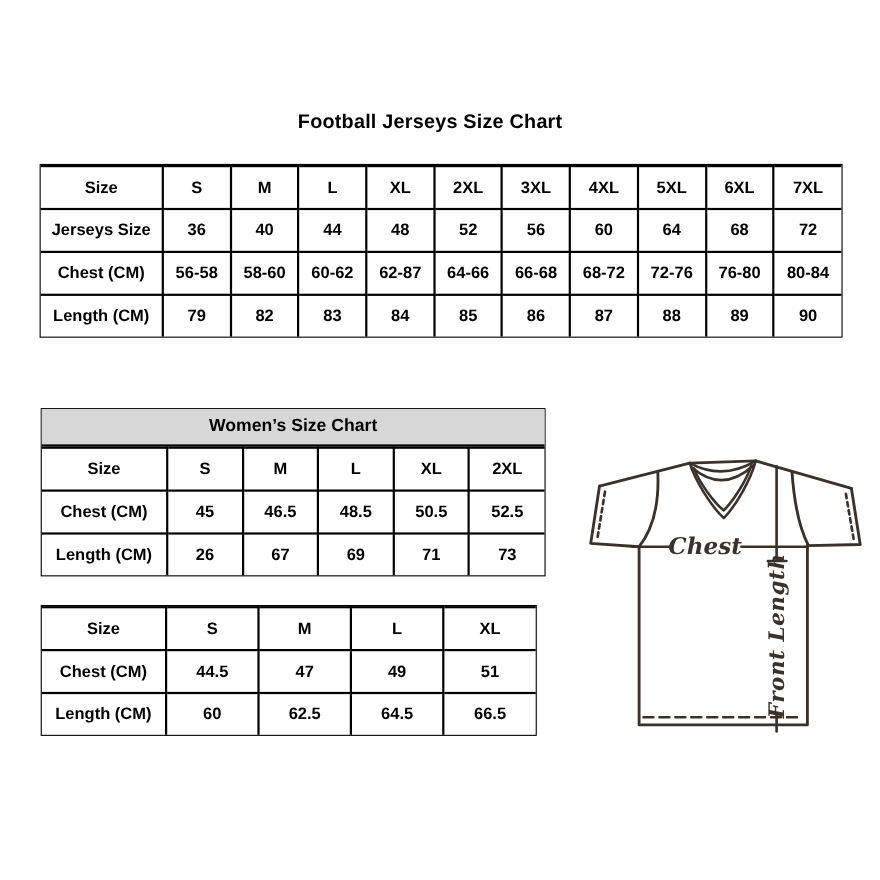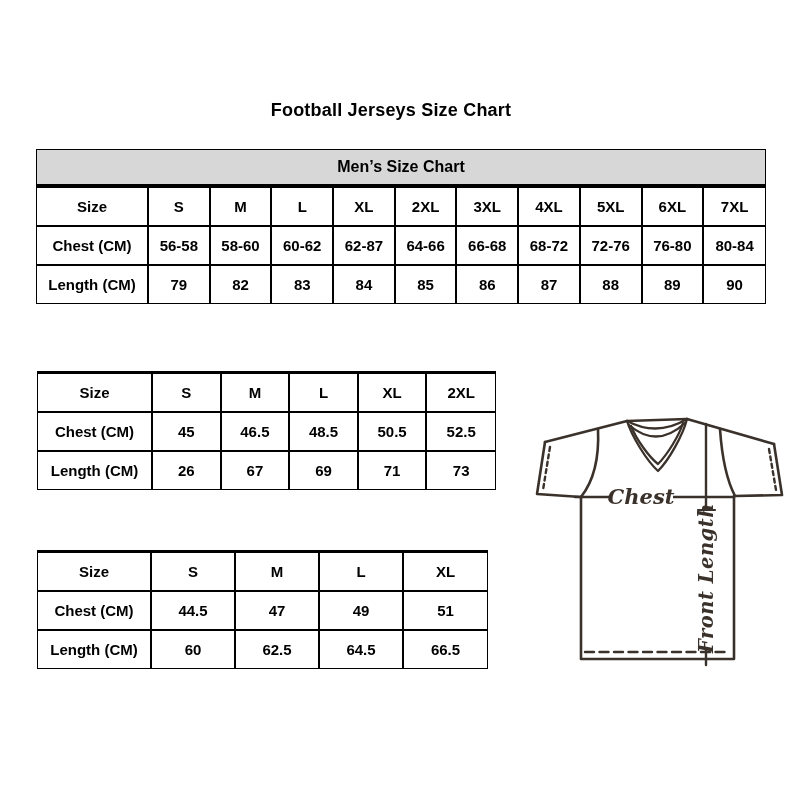--- a/index.html
+++ b/index.html
@@ -76,37 +76,49 @@
     font-weight:bold;
     fill:#3a312b;
   }
 </style>
 </head>
 <body>
 
 <div class="page-title">Football Jerseys Size Chart</div>
 
 <div class="size-chart mens">
-  <div class="chart-header">Men’s Size Chart</div>
   <table>
       <tbody>
         <tr>
           <td>Size</td>
           <td>S</td>
           <td>M</td>
           <td>L</td>
           <td>XL</td>
           <td>2XL</td>
           <td>3XL</td>
           <td>4XL</td>
           <td>5XL</td>
           <td>6XL</td>
           <td>7XL</td>
         </tr>
         <tr>
+          <td>Jerseys Size</td>
+          <td>36</td>
+          <td>40</td>
+          <td>44</td>
+          <td>48</td>
+          <td>52</td>
+          <td>56</td>
+          <td>60</td>
+          <td>64</td>
+          <td>68</td>
+          <td>72</td>
+        </tr>
+        <tr>
           <td>Chest (CM)</td>
           <td>56-58</td>
           <td>58-60</td>
           <td>60-62</td>
           <td>62-87</td>
           <td>64-66</td>
           <td>66-68</td>
           <td>68-72</td>
           <td>72-76</td>
           <td>76-80</td>
@@ -123,20 +135,21 @@
           <td>87</td>
           <td>88</td>
           <td>89</td>
           <td>90</td>
         </tr>
       </tbody>
     </table>
 </div>
 
 <div class="size-chart womens">
+  <div class="chart-header">Women’s Size Chart</div>
   <table>
       <tbody>
         <tr>
           <td>Size</td>
           <td>S</td>
           <td>M</td>
           <td>L</td>
           <td>XL</td>
           <td>2XL</td>
         </tr>

